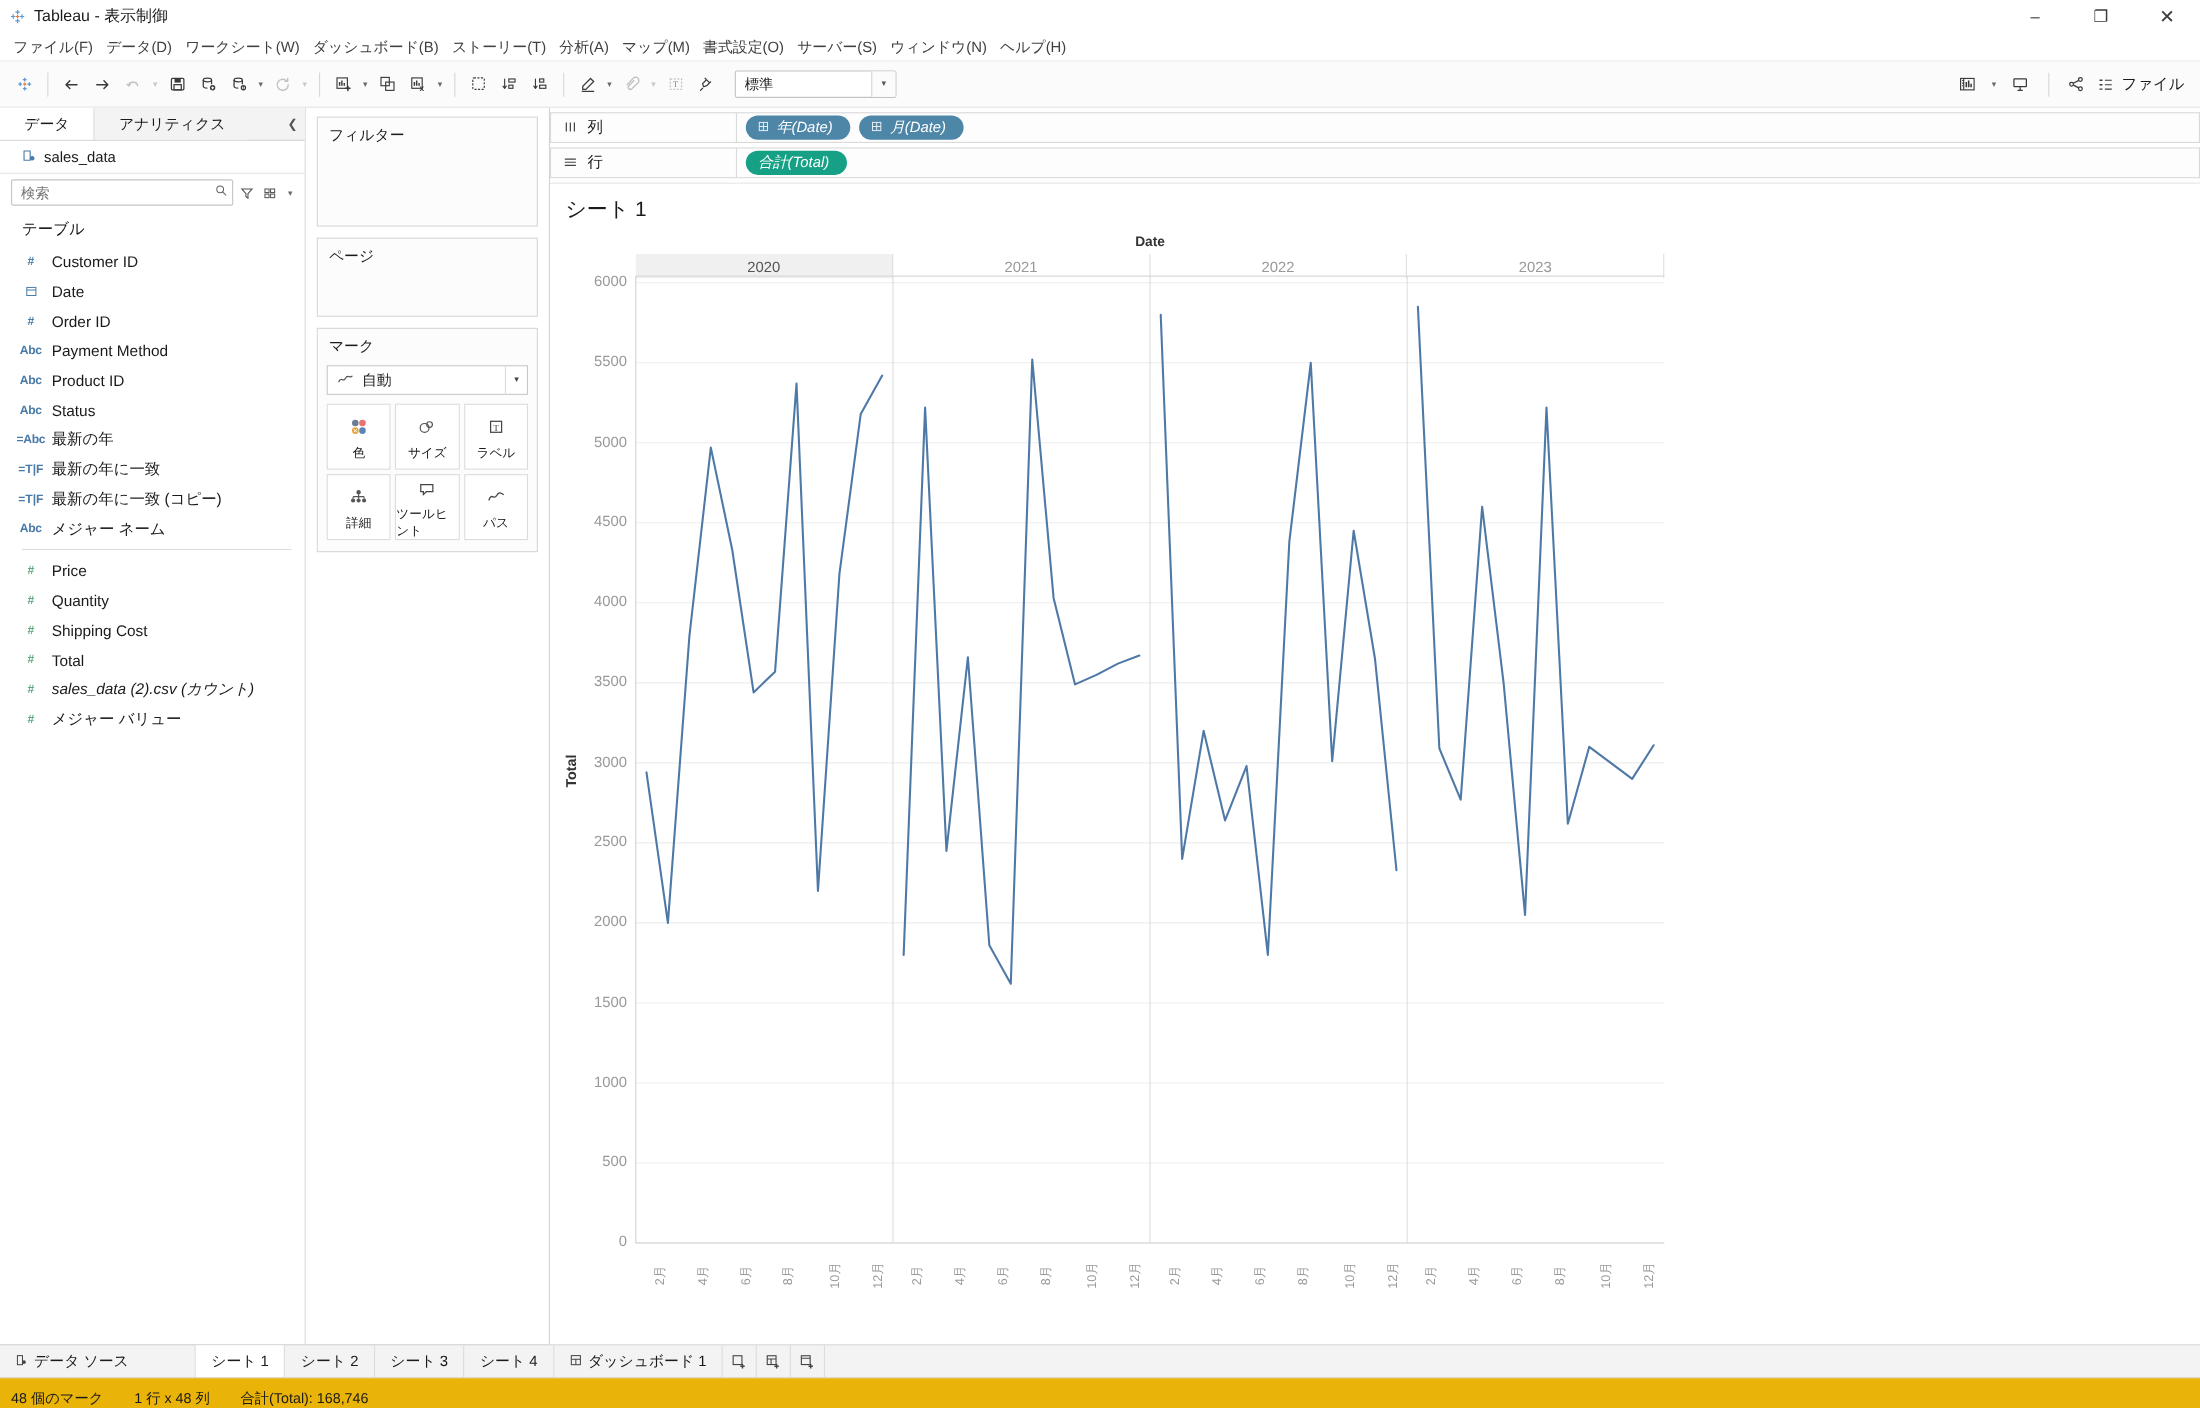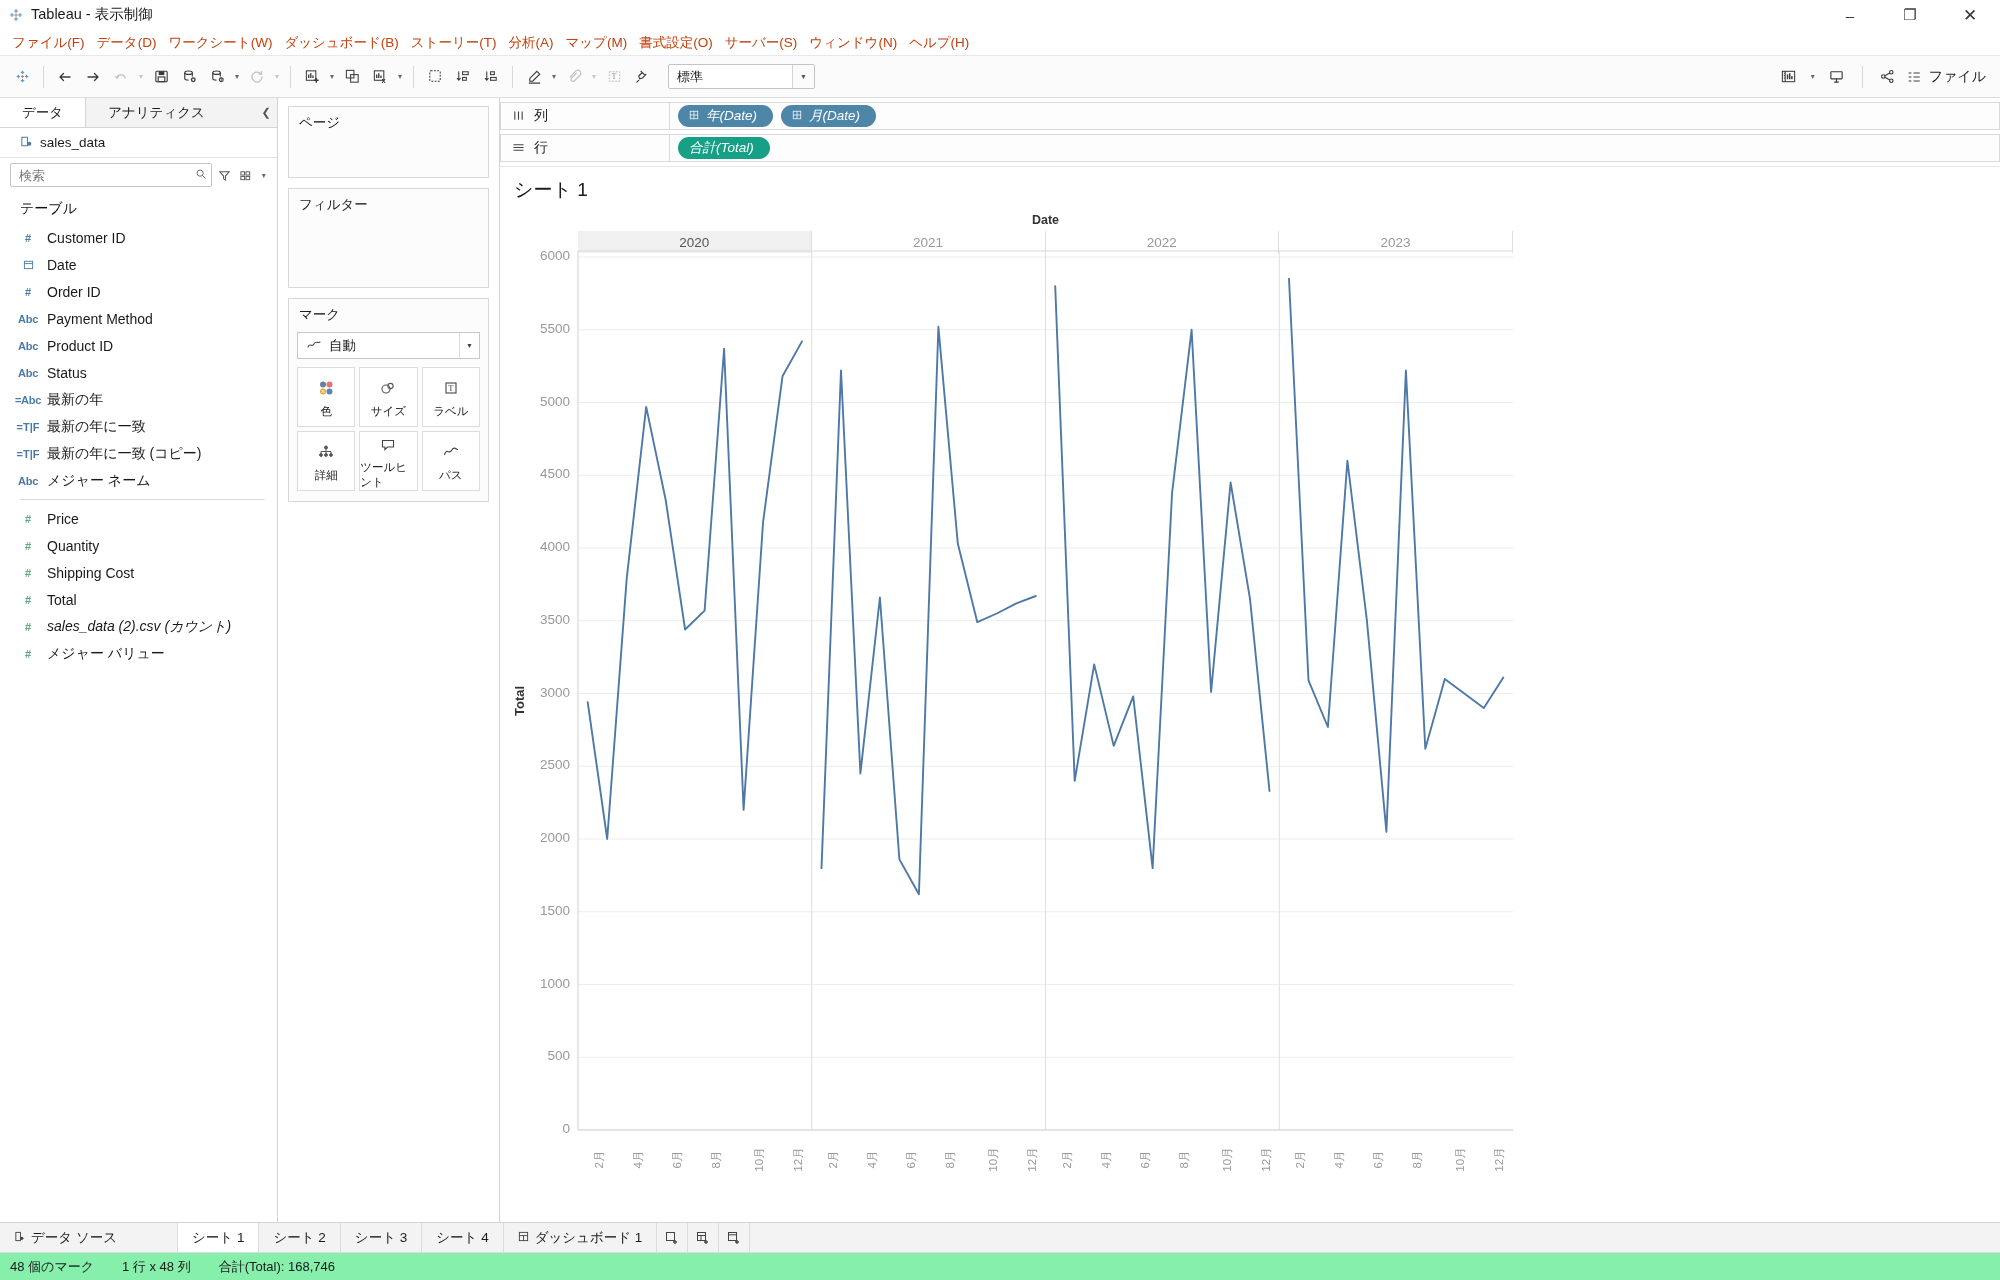--- a/index.html
+++ b/index.html
@@ -24,21 +24,21 @@
   .wc { width: 60px; height: 30px; display:flex; align-items:center; justify-content:center;
         font-size: 15px; color: #3a3a3a; }
   .wc.close { font-size: 17px; }
 
   
   .menubar {
     height: 26px; display: flex; align-items: center;
     background: #ffffff; flex: 0 0 26px; padding-left: 6px;
     border-bottom: 1px solid #e8e8e8;
   }
-  .menuitem { font-size: 13.5px; color: #c2410c; padding: 3px 6px; white-space: nowrap; }
+  .menuitem { font-size: 13.5px; color: #404040; padding: 3px 6px; white-space: nowrap; }
 
   
   .toolbar {
     height: 42px; display: flex; align-items: center; background: #fbfbfb;
     border-bottom: 1px solid #dcdcdc; flex: 0 0 42px; padding: 0 8px;
   }
   .tbtn { width: 28px; height: 28px; display:flex; align-items:center; justify-content:center;
           color: #4a4a4a; border-radius: 2px; }
   .tbtn.dim { color: #c8c8c8; }
   .tsep { width: 1px; height: 22px; background: #d8d8d8; margin: 0 7px; }
@@ -149,22 +149,22 @@
            transform: rotate(-90deg); transform-origin: 50% 50%; }
 
   
   .sheettabs { height: 30px; flex: 0 0 30px; background: #f3f3f3;
                border-top: 1px solid #d4d4d4; display: flex; align-items: stretch; }
   .stab { display: flex; align-items: center; padding: 0 14px; font-size: 13.5px; color: #1a1a1a;
           border-right: 1px solid #dcdcdc; gap: 6px; }
   .stab.active { background: #fff; }
   .stab.ds { border-right: 1px solid #dcdcdc; padding-right: 60px; }
   .stab.newbtn { padding: 0 8px; color: #444; }
-  .statusbar { height: 28px; flex: 0 0 28px; background: #86efac;
-               border-top: 1px solid #dcdcdc; display: flex; align-items: center;
+  .statusbar { height: 28px; flex: 0 0 28px; background: #eab308;
+               border-top: 1px solid #dcdcdc; display: flex; align-items: flex-end;
                padding-left: 10px; gap: 28px; font-size: 13px; color: #1a1a1a; }
 </style>
 </head>
 <body>
 
 <div class="titlebar">
   <span class="tb-logo">
     <svg width="16" height="16" viewBox="0 0 16 16">
       <g stroke="#5b9bd5" stroke-width="1.1" fill="none">
         <path d="M8 2v4M6 4h4M8 10v4M6 12h4M2 8h4M4 6v4M10 8h4M12 6v4"></path>
@@ -489,25 +489,25 @@
         <span class="fname italic">sales_data (2).csv (カウント)</span>
       </div>
       <div class="field">
         <span class="ficon fi-hash green">#</span>
         <span class="fname">メジャー バリュー</span>
       </div>
     </div>
   </div>
 
   <div class="cards">
+    <div class="card filters">
+      <div class="card-hdr">フィルター</div>
+    </div>
     <div class="card pages">
       <div class="card-hdr">ページ</div>
-    </div>
-    <div class="card filters">
-      <div class="card-hdr">フィルター</div>
     </div>
     <div class="card marks">
       <div class="card-hdr">マーク</div>
       <div class="marks-select">
         <span>
           <svg width="14" height="10" viewBox="0 0 14 10" fill="none" stroke="#555" stroke-width="1.1">
             <path d="M1 7C3 2 5 8 7 4s4 0 6-2" stroke-linecap="round"></path>
             </svg>
         </span>
         <span>自動</span>

